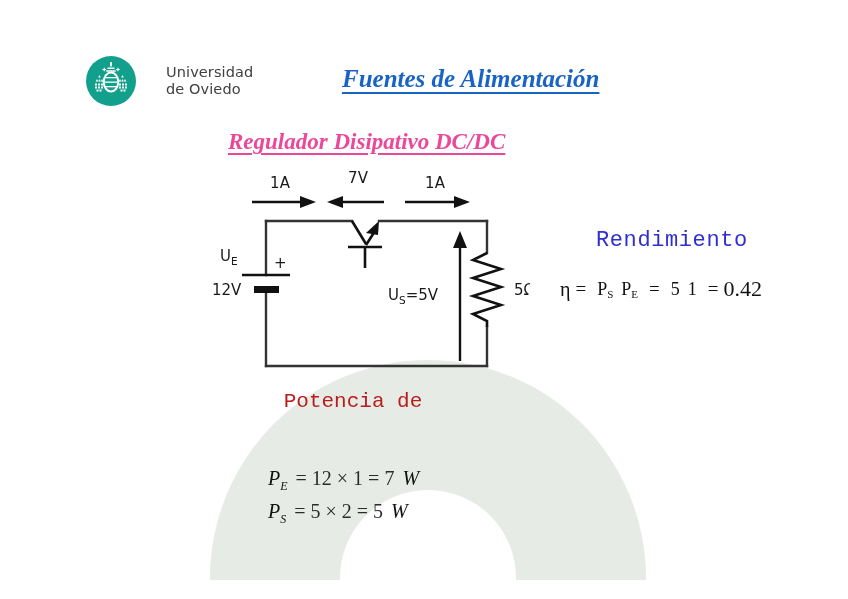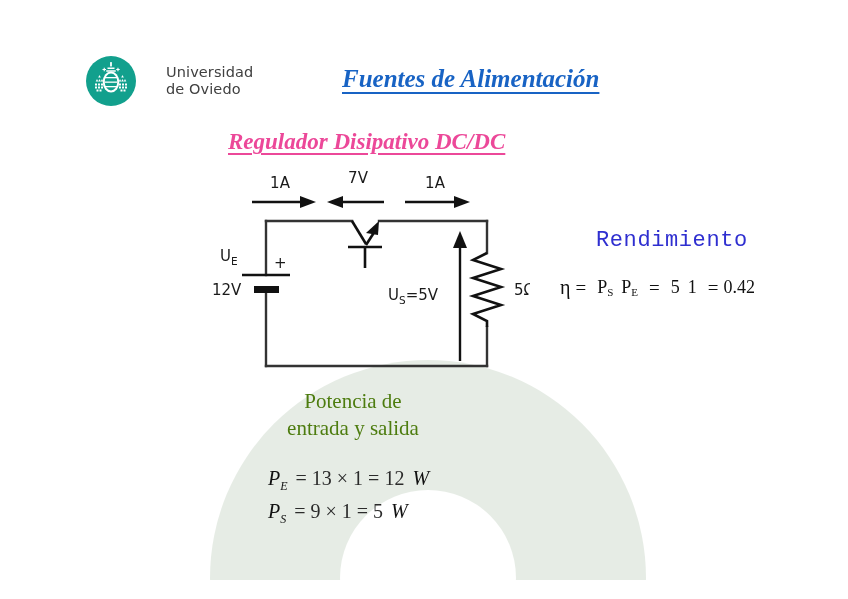--- a/index.html
+++ b/index.html
@@ -158,34 +158,34 @@
     height: 1.6px;
     background: #111;
     margin: 1px 0;
   }
   .frac sub {
     font-size: 11px;
     vertical-align: baseline;
     position: relative;
     top: 3px;
   }
-  .result { font-size: 18px; text-align: right; }
+  .result { font-size: 22px; text-align: right; }
 
   
   .pot-title {
     position: absolute;
     left: 248px;
     top: 388px;
     z-index: 3;
     width: 210px;
     text-align: center;
-    font-family: Liberation Serif, serif;
+    font-family: Liberation Mono, monospace;
     font-size: 21px;
     line-height: 27px;
-    color: #4d7c0f;
+    color: #b91c1c;
   }
   .pow-eqs {
     position: absolute;
     left: 268px;
     top: 466px;
     z-index: 3;
     font-family: "Liberation Serif", serif;
     font-size: 20px;
     line-height: 25px;
     color: #111;
@@ -358,29 +358,28 @@
       <span class="num">5</span>
       <span class="bar"></span>
       <span class="den">1</span>
     </span>
     <span class="eqs">=</span>
     <span class="result">0.42</span>
   </div>
 
   <div class="pot-title">
     <div>Potencia de</div>
-    <div>entrada y salida</div>
   </div>
 
   <div class="pow-eqs">
     <div class="row">
       <i>P</i><sub>E</sub>
-      <span class="op">= 13 × 1 = 12</span>
+      <span class="op">= 12 × 1 = 7</span>
       <i>W</i>
     </div>
     <div class="row">
       <i>P</i><sub>S</sub>
-      <span class="op">= 9 × 1 = 5</span>
+      <span class="op">= 5 × 2 = 5</span>
       <i>W</i>
     </div>
   </div>
 
 </div>
 
 </body></html>

